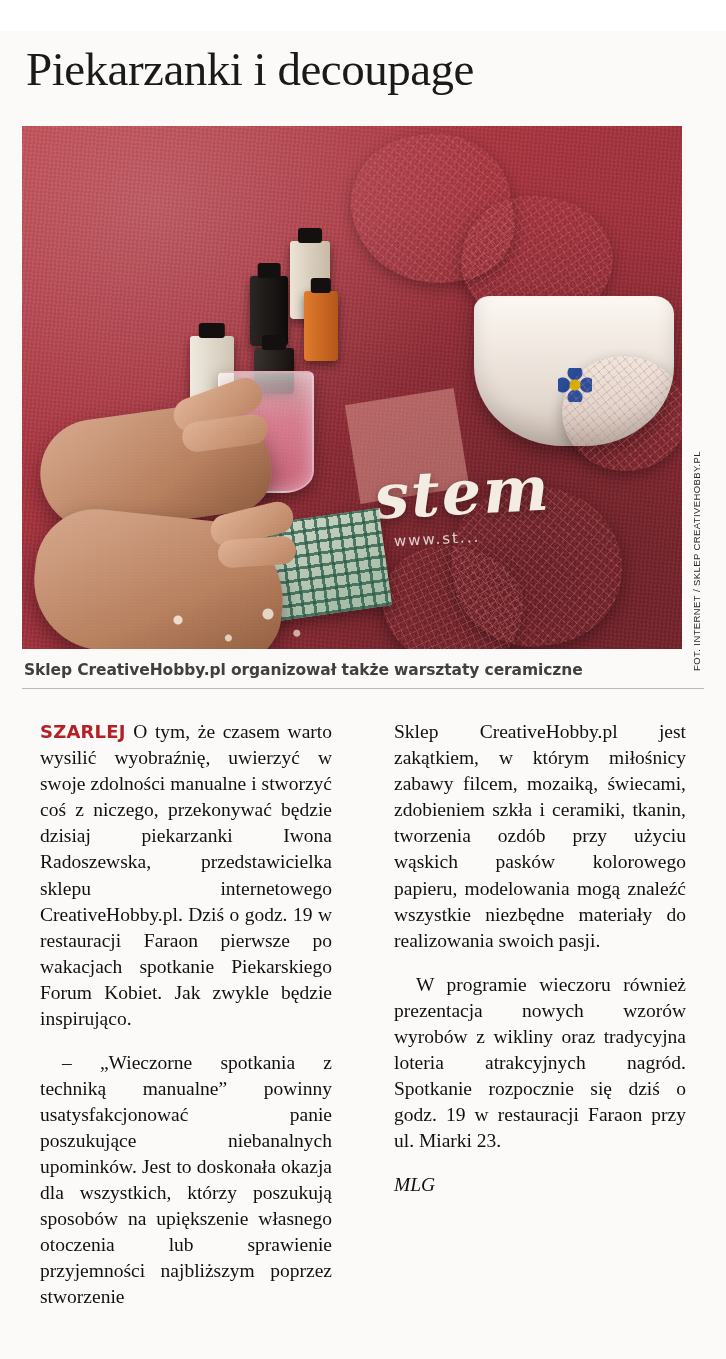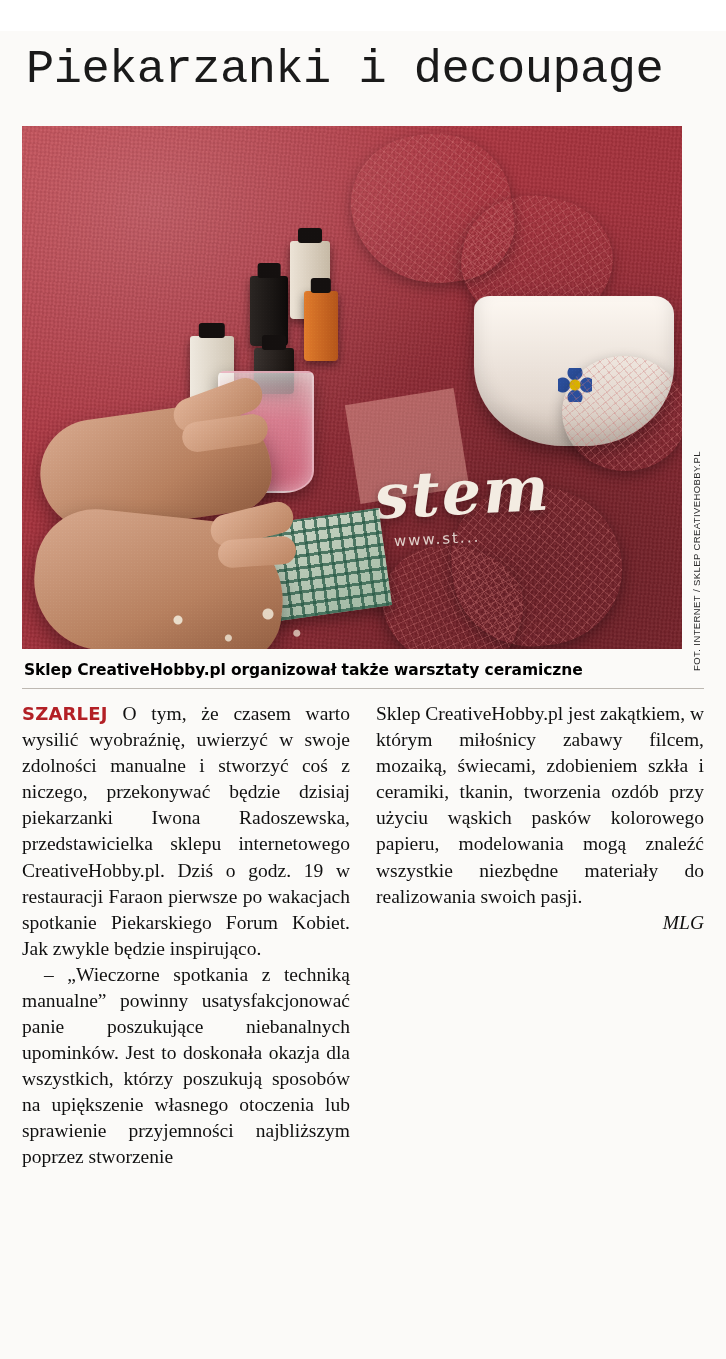--- a/index.html
+++ b/index.html
@@ -19,21 +19,21 @@
     width: 726px;
     height: 1359px;
     background: #fbfaf8;
     position: relative;
     box-sizing: border-box;
     padding: 0 22px;
   }
 
   
   .headline {
-    font-family: Liberation Mono, monospace;
+    font-family: Liberation Serif, serif;
     font-weight: 400;
     font-size: 47px;
     letter-spacing: -0.5px;
     color: #1a1a1a;
     padding-top: 14px;
     padding-left: 4px;
     line-height: 1.05;
     white-space: nowrap;
   }
 
@@ -233,21 +233,21 @@
     background-image: radial-gradient(rgba(255,255,255,0.05) 1px, rgba(0,0,0,0) 1px);
     background-size: 3px 3px;
     mix-blend-mode: overlay;
   }
 
   
   .caption {
     font-family: "DejaVu Sans", sans-serif;
     font-weight: 700;
     font-size: 15.5px;
-    color: #000000;
+    color: #404040;
     margin-top: 12px;
     padding-left: 2px;
     letter-spacing: -0.1px;
     white-space: nowrap;
   }
   .rule {
     border-top: 1px solid #bdb8b2;
     margin-top: 9px;
     width: 682px;
   }
@@ -263,36 +263,36 @@
     width: 328px;
     font-family: "Liberation Serif", serif;
     font-size: 19.5px;
     line-height: 1.335;
     text-align: justify;
     text-justify: inter-word;
     hyphens: manual;
     color: #101010;
   }
   .col p {
-    margin: 0;
+    margin: 18px;
   }
   .col p + p {
     text-indent: 22px;
   }
   .dateline {
     font-family: "DejaVu Sans", sans-serif;
     font-weight: 700;
     font-size: 18px;
     color: #b32026;
     letter-spacing: 0.2px;
   }
   .sign {
     font-style: italic;
     text-indent: 0 !important;
-    text-align: right;
+    text-align: left;
   }
   .no-indent { text-indent: 0 !important; }
 </style>
 </head>
 <body>
 
 <div class="page">
 
   <h1 class="headline">Piekarzanki i decoupage</h1>
 
@@ -349,17 +349,18 @@
   <div class="caption">Sklep CreativeHobby.pl organizował także warsztaty ceramiczne</div>
   <div class="rule"></div>
 
   <div class="columns">
     <div class="col">
       <p class="no-indent"><span class="dateline">SZARLEJ</span> <span>O tym, że czasem warto wysilić wyobraźnię, uwierzyć w swoje zdolności manualne i stworzyć coś z niczego, przekonywać będzie dzisiaj piekarzanki Iwona Radoszewska, przedstawicielka sklepu internetowego CreativeHobby.pl. Dziś o godz. 19 w restauracji Faraon pierwsze po wakacjach spotkanie Piekarskiego Forum Kobiet. Jak zwykle będzie inspirująco.</span></p>
       <p>– „Wieczorne spotkania z techniką manualne” powinny usatysfakcjonować panie poszukujące niebanalnych upominków. Jest to doskonała okazja dla wszystkich, którzy poszukują sposobów na upiększenie własnego otoczenia lub sprawienie przyjemności najbliższym poprzez stworzenie</p>
     </div>
     <div class="col">
       <p>Sklep CreativeHobby.pl jest zakątkiem, w którym miłośnicy zabawy filcem, mozaiką, świecami, zdobieniem szkła i ceramiki, tkanin, tworzenia ozdób przy użyciu wąskich pasków kolorowego papieru, modelowania mogą znaleźć wszystkie niezbędne materiały do realizowania swoich pasji.</p>
+      <p>W programie wieczoru również prezentacja nowych wzorów wyrobów z wikliny oraz tradycyjna loteria atrakcyjnych nagród. Spotkanie rozpocznie się dziś o godz. 19 w restauracji Faraon przy ul. Miarki 23.</p>
       <p class="sign">MLG</p>
     </div>
   </div>
 
 </div>
 
 </body></html>

